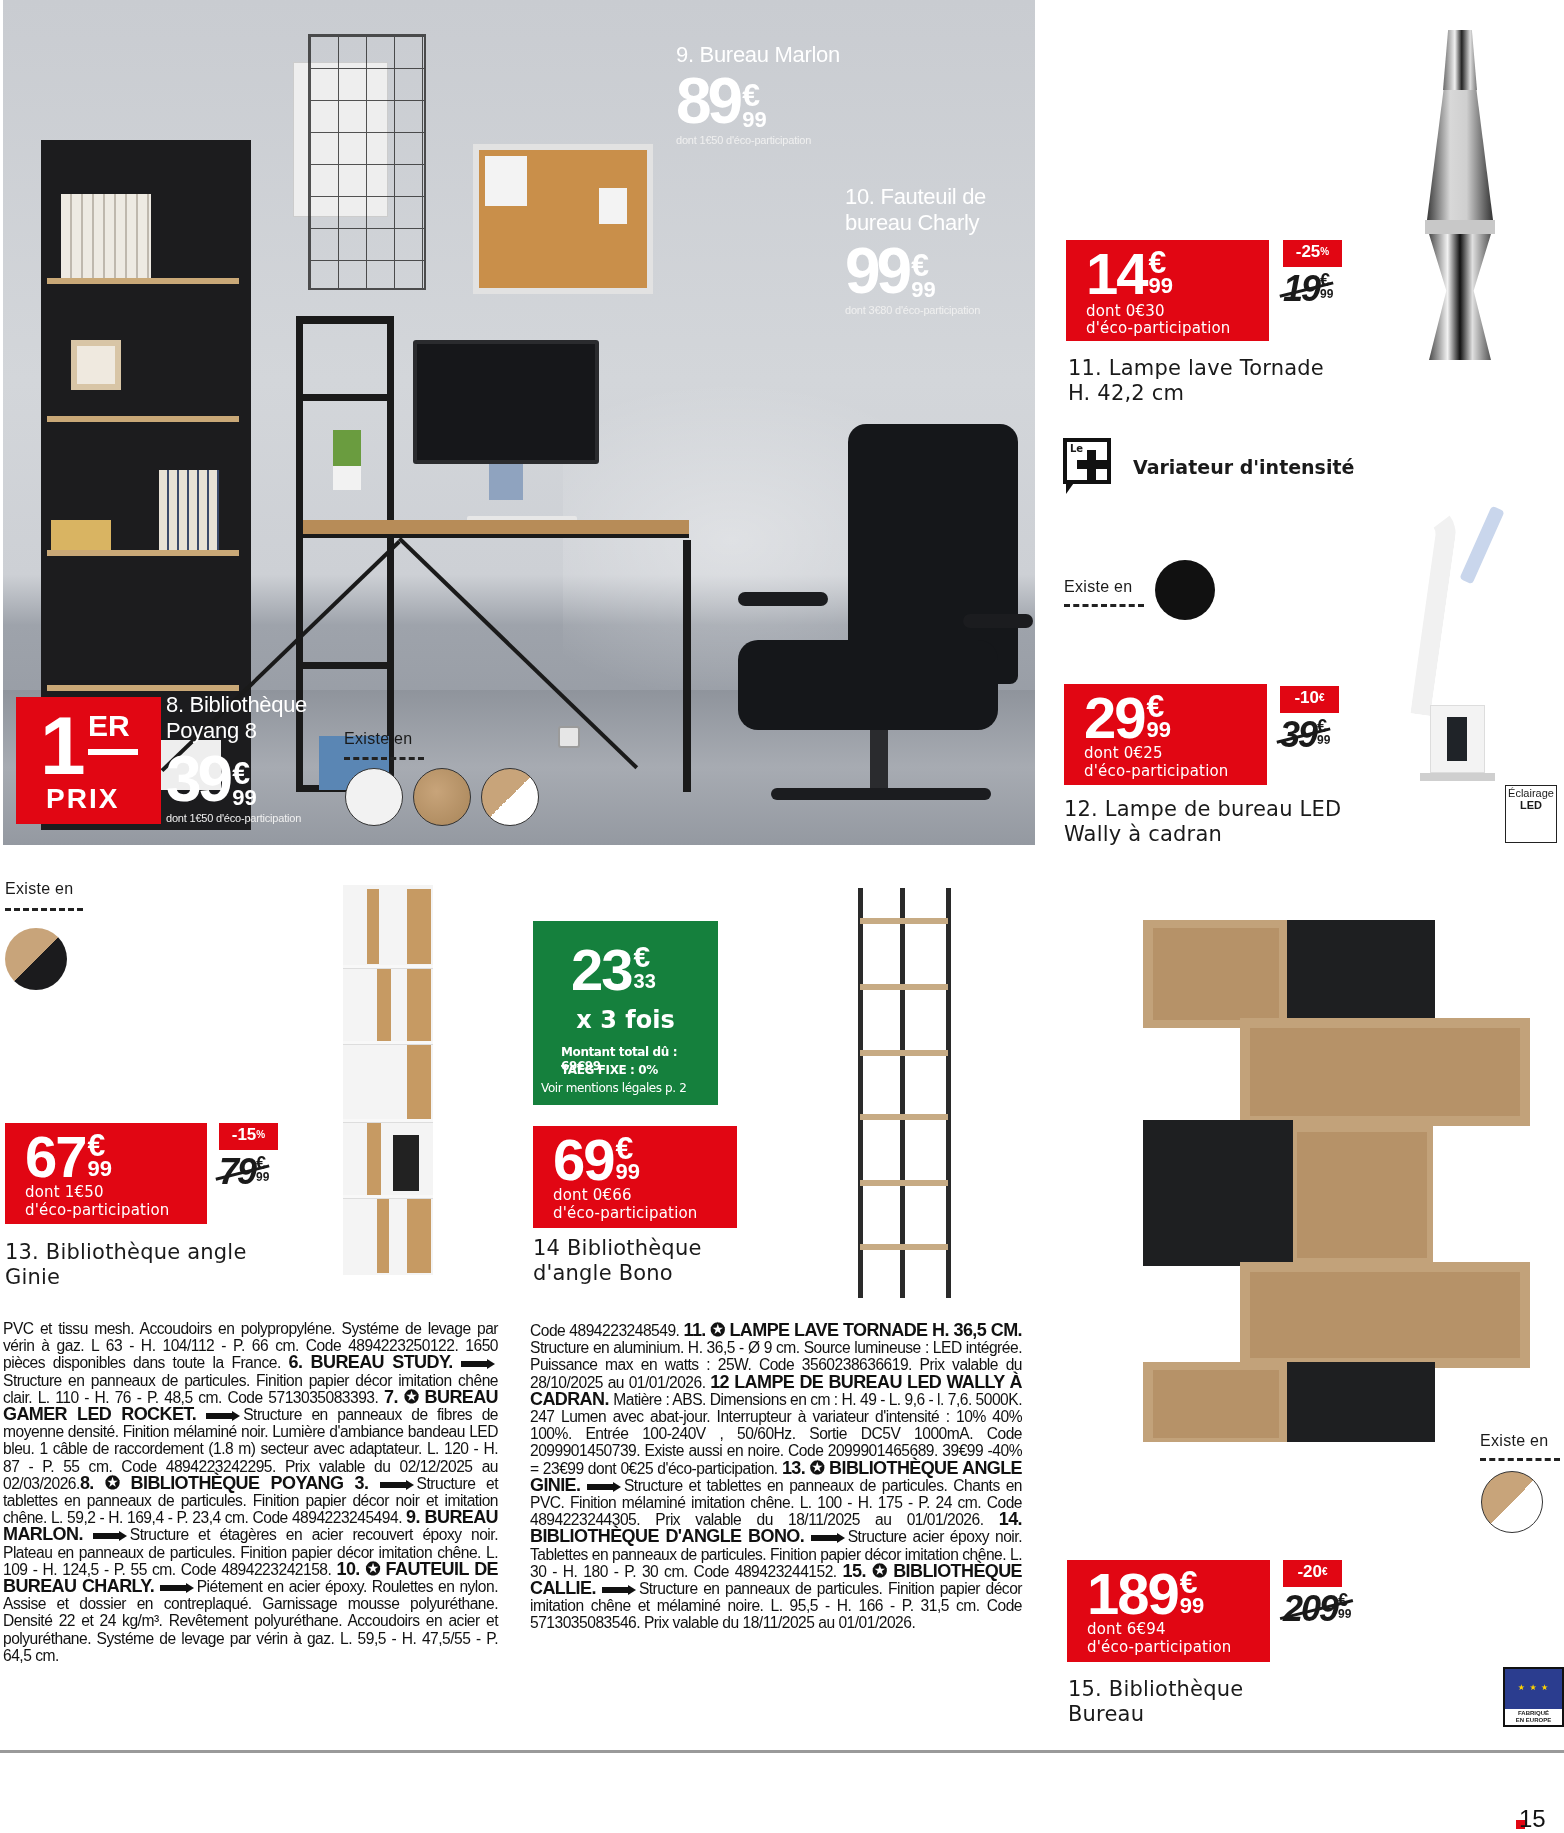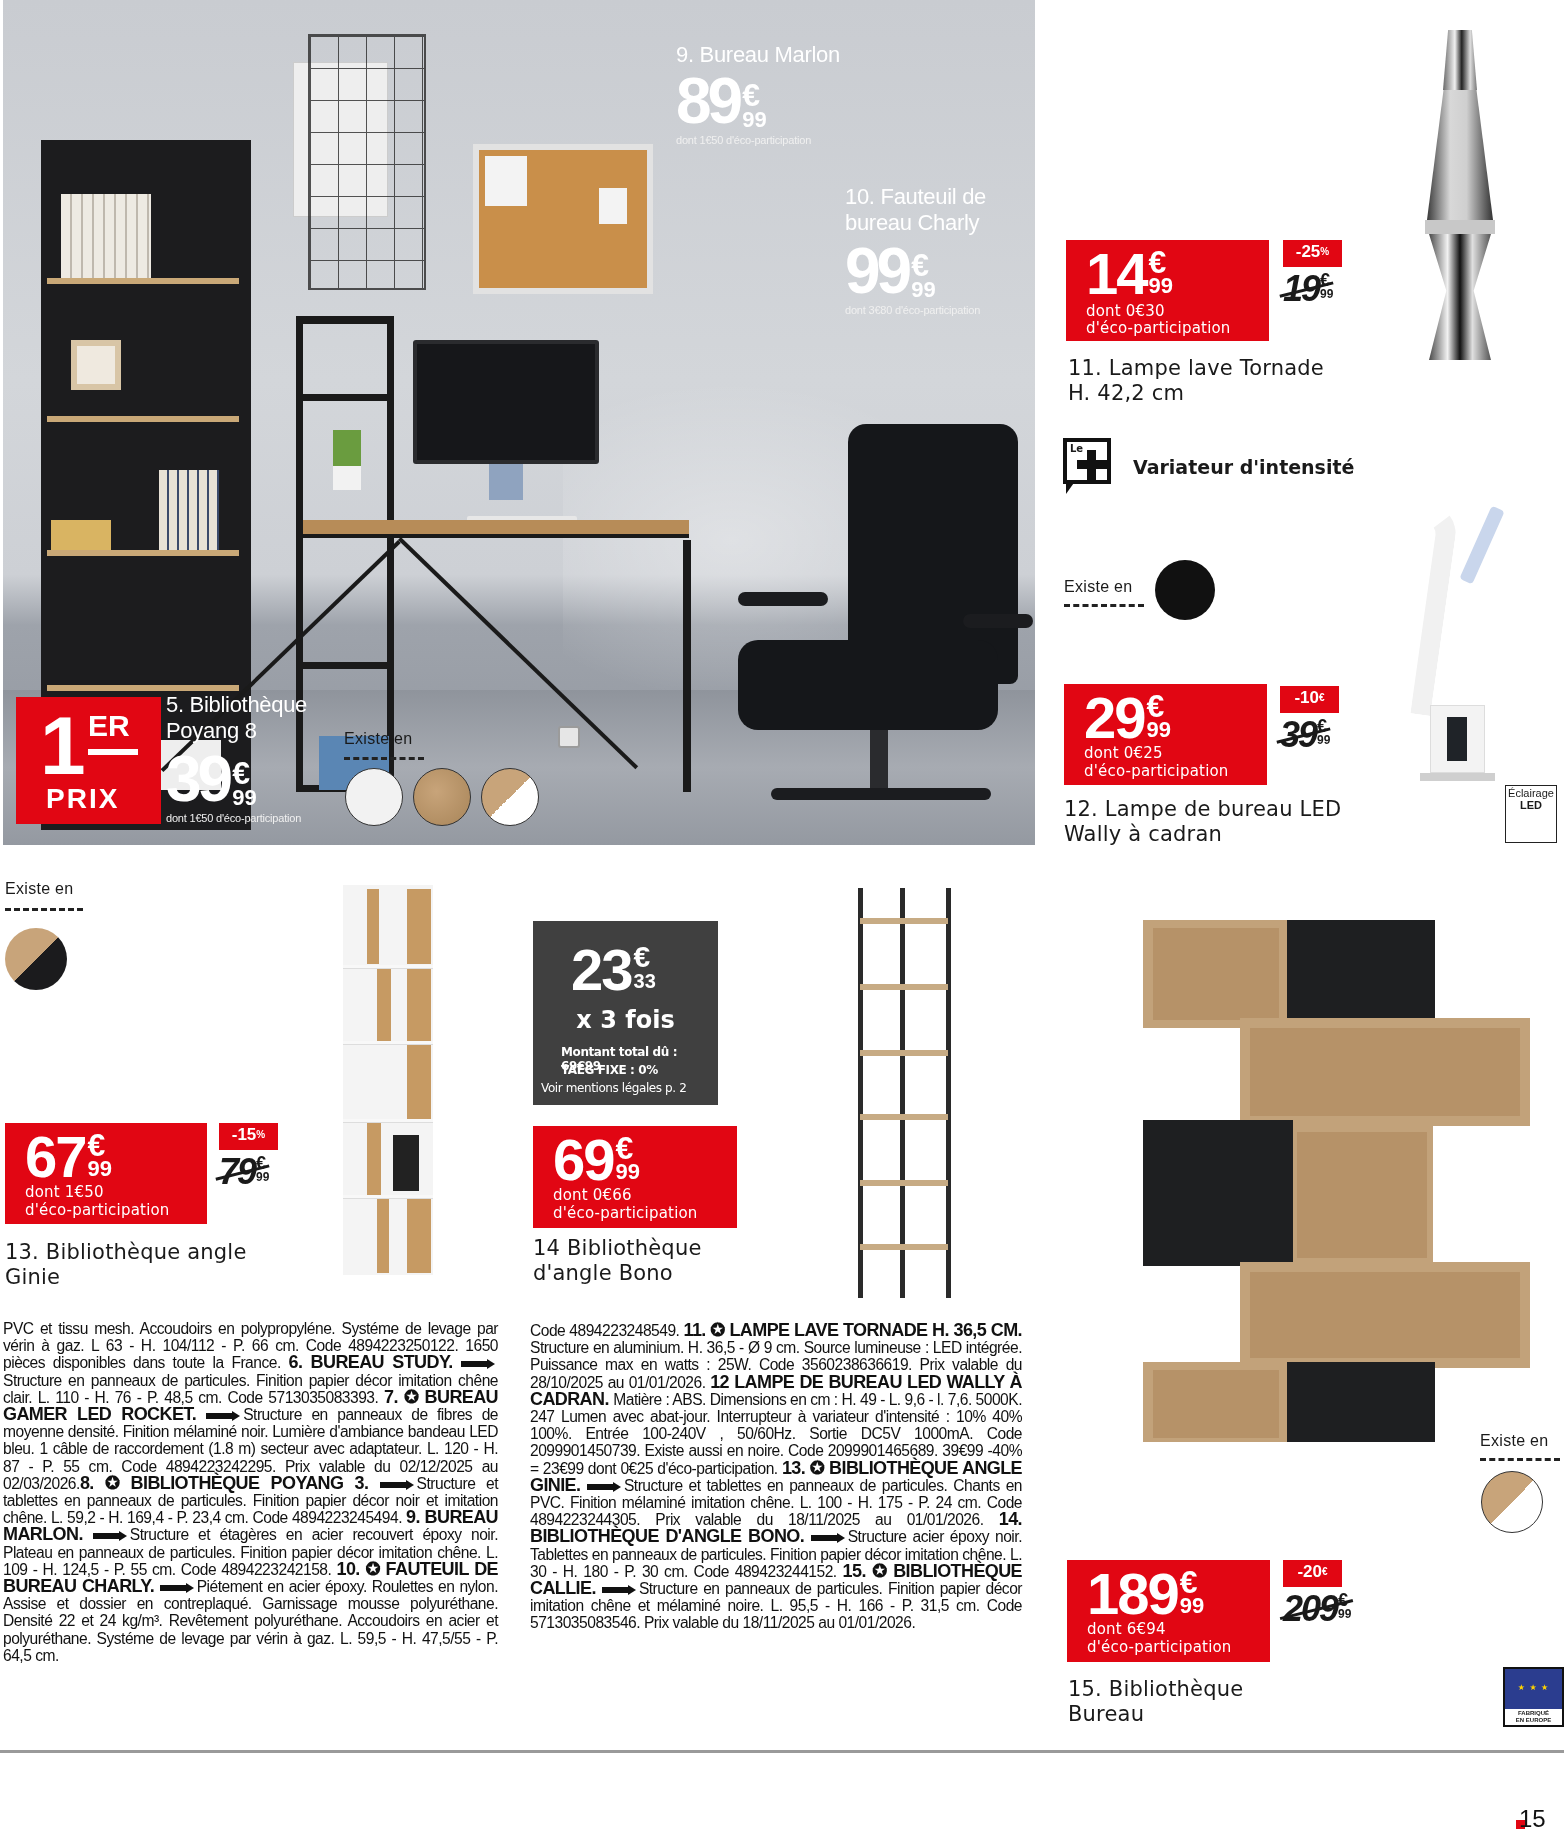--- a/index.html
+++ b/index.html
@@ -134,21 +134,21 @@
   .callie { position:absolute; left:1125px; top:900px; width:390px; height:540px; }
   .c-oak { position:absolute; background:#c2a27a; }
   .c-in { position:absolute; background:#b69268; }
   .c-black { position:absolute; background:#1e1f21; }
 
   .eu-flag { position:absolute; left:1503px; top:1667px; width:61px; height:60px; border:2px solid #111; background:#fff; }
   .eu-blue { position:absolute; left:0; top:0; width:57px; height:40px; background:#2b3d8f; color:#ffd400; font-size:8px; text-align:center; line-height:38px; letter-spacing:1px; }
   .eu-txt { position:absolute; left:0; top:41px; width:57px; font-family:"Liberation Sans", sans-serif; font-size:6px; line-height:7px; text-align:center; font-weight:700; }
 
   
-  .fin-box { position:absolute; left:533px; top:921px; width:185px; height:184px; background:#404040; color:#fff; font-family:"Liberation Sans", sans-serif; }
+  .fin-box { position:absolute; left:533px; top:921px; width:185px; height:184px; background:#15803d; color:#fff; font-family:"Liberation Sans", sans-serif; }
   .fin-price { position:absolute; left:38px; top:22px; display:flex; align-items:flex-start; }
   .fin-price .int { font-size:58px; font-weight:700; line-height:54px; letter-spacing:-2px; }
   .fin-price .r { display:flex; flex-direction:column; margin-left:2px; }
   .fin-price .c { font-size:30px; font-weight:700; line-height:28px; }
   .fin-price .d { font-size:20px; font-weight:700; line-height:20px; }
   .fin-times { position:absolute; left:0; top:85px; width:100%; text-align:center; font-size:24px; font-weight:700; font-family:"DejaVu Sans", sans-serif; }
   .fin-l1, .fin-l2 { position:absolute; left:8px; font-size:12px; font-weight:700; font-family:"DejaVu Sans", sans-serif; letter-spacing:-0.4px;margin-left:20px; }
   .fin-l1 { top:124px; } .fin-l2 { top:142px; }
   .fin-l3 { position:absolute; left:8px; top:160px; font-size:12px; font-family:"DejaVu Sans", sans-serif; letter-spacing:-0.4px; }
 
@@ -231,21 +231,21 @@
       <span class="int">99</span>
       <span class="dec-wrap">
           <span class="cur">€</span>
           <span class="dec">99</span>
         </span>
     </div>
     <div class="hero-eco" style="margin-top:4px">dont 3€80 d'éco-participation</div>
   </div>
 
   <div class="abs hero-text" style="left:163px;top:692px">
-    <div class="hero-name">5. Bibliothèque</div>
+    <div class="hero-name">8. Bibliothèque</div>
     <div class="hero-name">Poyang 8</div>
     <div class="hero-price" style="margin-top:6px">
       <span class="int">39</span>
       <span class="dec-wrap">
           <span class="cur">€</span>
           <span class="dec">99</span>
         </span>
     </div>
     <div class="hero-eco" style="margin-top:4px">dont 1€50 d'éco-participation</div>
   </div>

